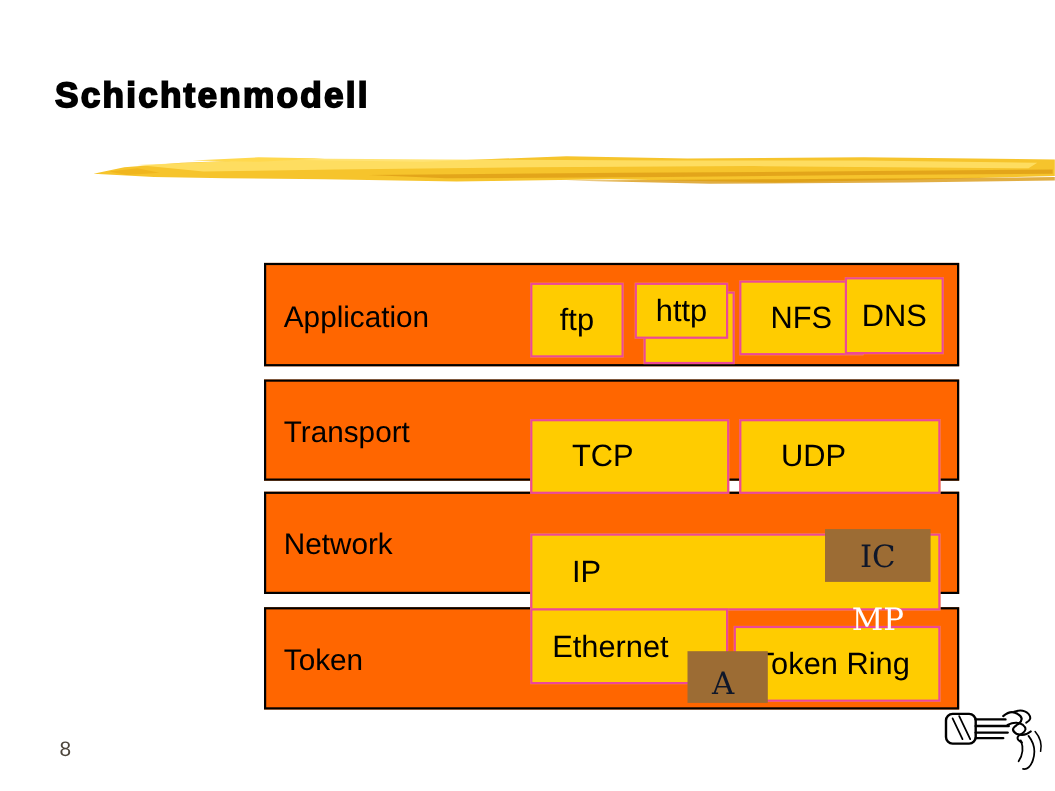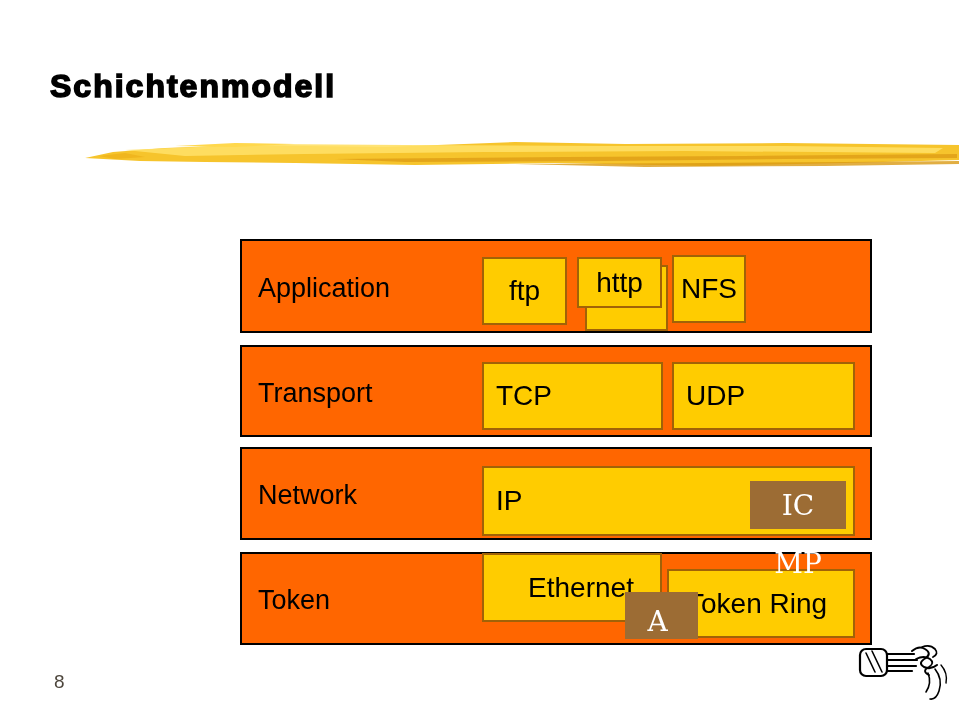--- a/index.html
+++ b/index.html
@@ -19,31 +19,31 @@
     position:absolute;left:240px;width:632px;
     background:var(--bar-orange,#FF6600);
     border:2px solid #000;box-sizing:border-box;
     display:flex;align-items:center;
   }
   .bar-label{
     padding-left:16px;font-size:27px;color:#000;margin-top:4px;
   }
   .ybox{
     position:absolute;background:var(--box-yellow,#FFCC00);
-    border:2px solid #a16207;box-sizing:border-box;
+    border:2px solid #ec4899;box-sizing:border-box;
     display:flex;align-items:center;color:#000;font-size:28px;
     z-index:2;
   }
   .ybox.center{justify-content:center;}
-  .ybox.pad28{padding-left:12px;}
+  .ybox.pad28{padding-left:36px;margin-top:19px;}
   .ybox.pad18{padding-left:18px;}
   .hidden-box{z-index:1;}
   .brownbox{
     position:absolute;background:var(--box-brown,#9C6C34);
-    z-index:5;color:#ffffff;font-family:"DejaVu Serif","Liberation Serif",serif;
+    z-index:5;color:#0f172a;font-family:"DejaVu Serif","Liberation Serif",serif;
     font-size:28px;
   }
   .icmp-line1{position:absolute;left:0;right:0;top:8px;text-align:center;}
   .icmp-line2{
     position:absolute;left:750px;width:96px;top:531px;text-align:center;
     color:#fff;font-family:"DejaVu Serif","Liberation Serif",serif;
     font-size:28px;z-index:6;margin-top:16px;
   }
   .arp-letter{position:absolute;left:-8px;right:0;top:13px;text-align:center;}
   .page-number{
@@ -81,40 +81,43 @@
     <span class="bar-label">Token</span>
   </div>
 
   <div class="ybox hidden-box" style="left:585px;top:265px;width:83px;height:66px;"></div>
   <div class="ybox center" style="left:482px;top:257px;width:85px;height:68px;">
     <span>ftp</span>
   </div>
   <div class="ybox center" style="left:577px;top:257px;width:85px;height:51px;">
     <span>http</span>
   </div>
-  <div class="ybox center" style="left:672px;top:255px;width:74px;height:68px;">
+  <div class="ybox center" style="left:672px;top:255px;width:113px;height:68px;">
     <span>NFS</span>
+  </div>
+  <div class="ybox center" style="left:768px;top:252px;width:90px;height:70px;">
+    <span>DNS</span>
   </div>
 
   <div class="ybox pad28" style="left:482px;top:362px;width:181px;height:68px;">
     <span>TCP</span>
   </div>
   <div class="ybox pad28" style="left:482px;top:466px;width:373px;height:70px;">
     <span>IP</span>
   </div>
 
   <div class="ybox pad28" style="left:672px;top:362px;width:183px;height:68px;">
     <span>UDP</span>
   </div>
   <div class="brownbox" style="left:750px;top:481px;width:96px;height:48px;">
     <span class="icmp-line1">IC</span>
   </div>
   <div class="icmp-line2">MP</div>
 
-  <div class="ybox pad18" style="left:482px;top:553px;width:180px;height:69px;justify-content:center;">
+  <div class="ybox pad18" style="left:482px;top:553px;width:180px;height:69px;">
     <span>Ethernet</span>
   </div>
   <div class="ybox pad18" style="left:667px;top:569px;width:188px;height:69px;">
     <span>Token Ring</span>
   </div>
   <div class="brownbox" style="left:625px;top:592px;width:73px;height:47px;">
     <span class="arp-letter">A</span>
   </div>
 
   <div class="page-number">8</div>

